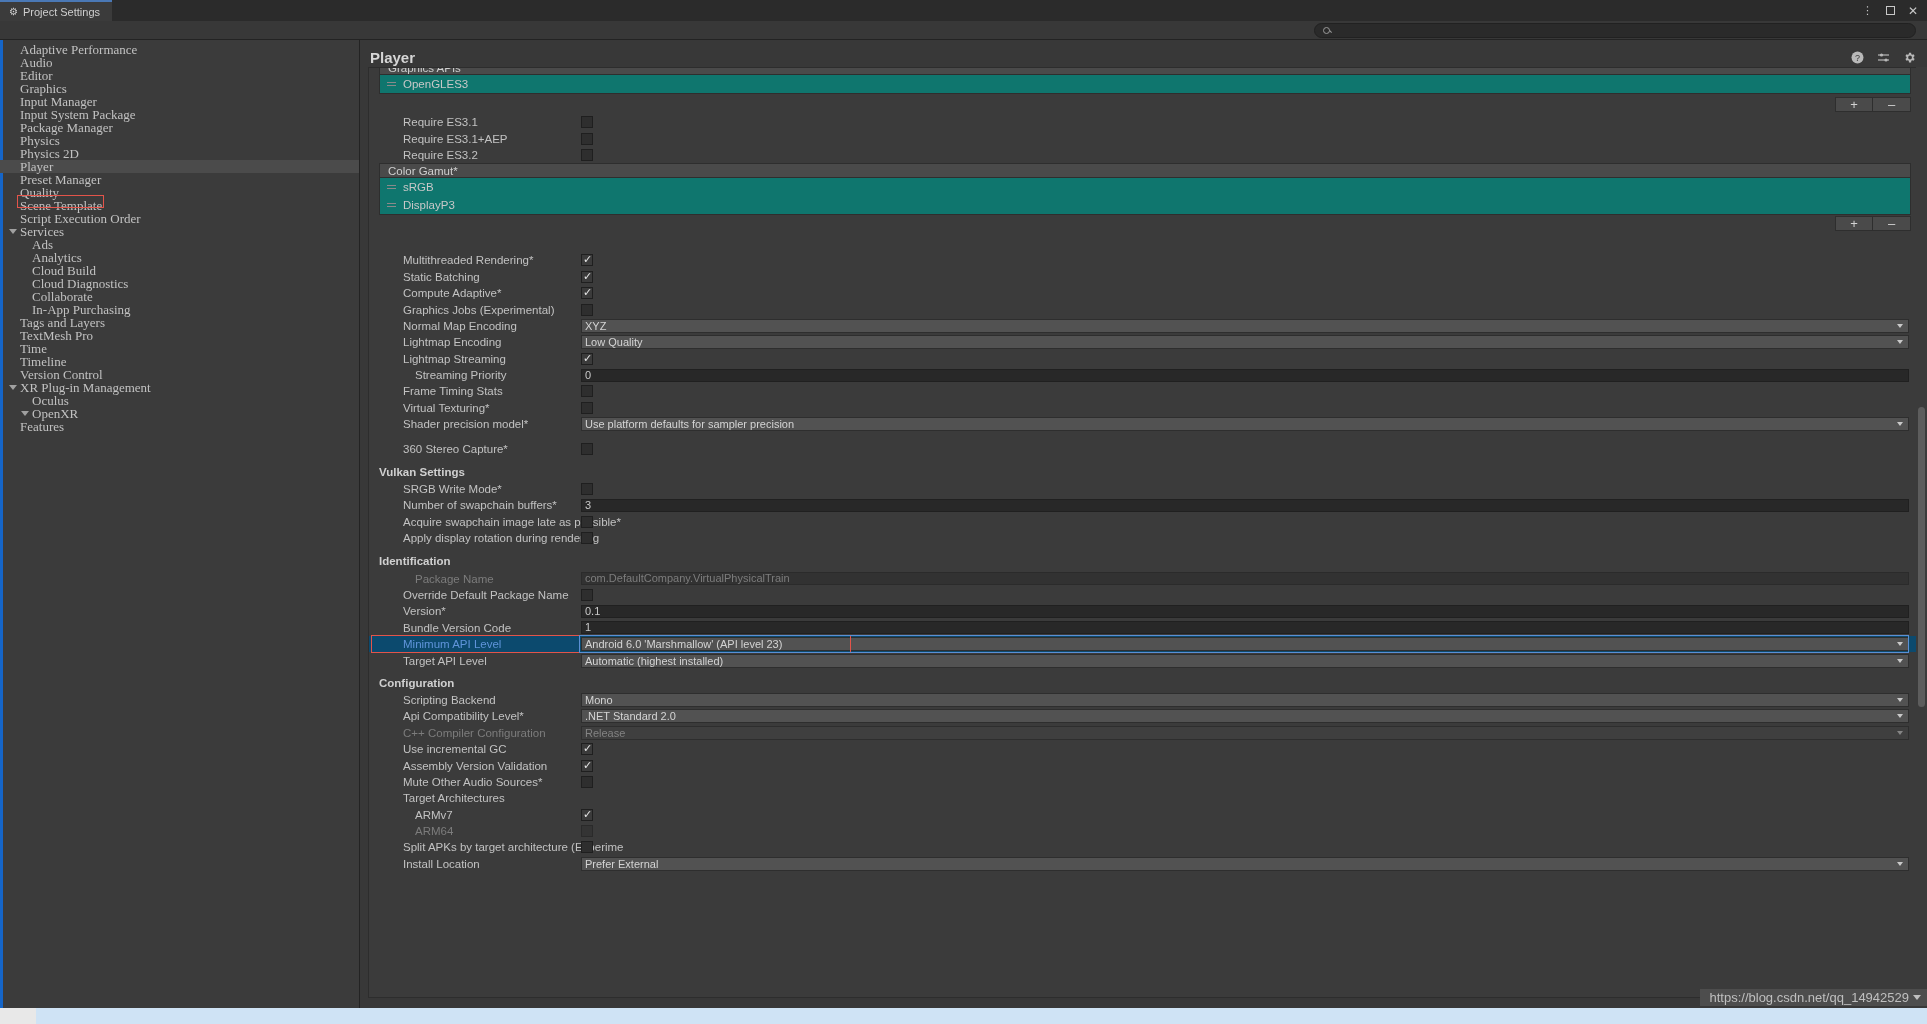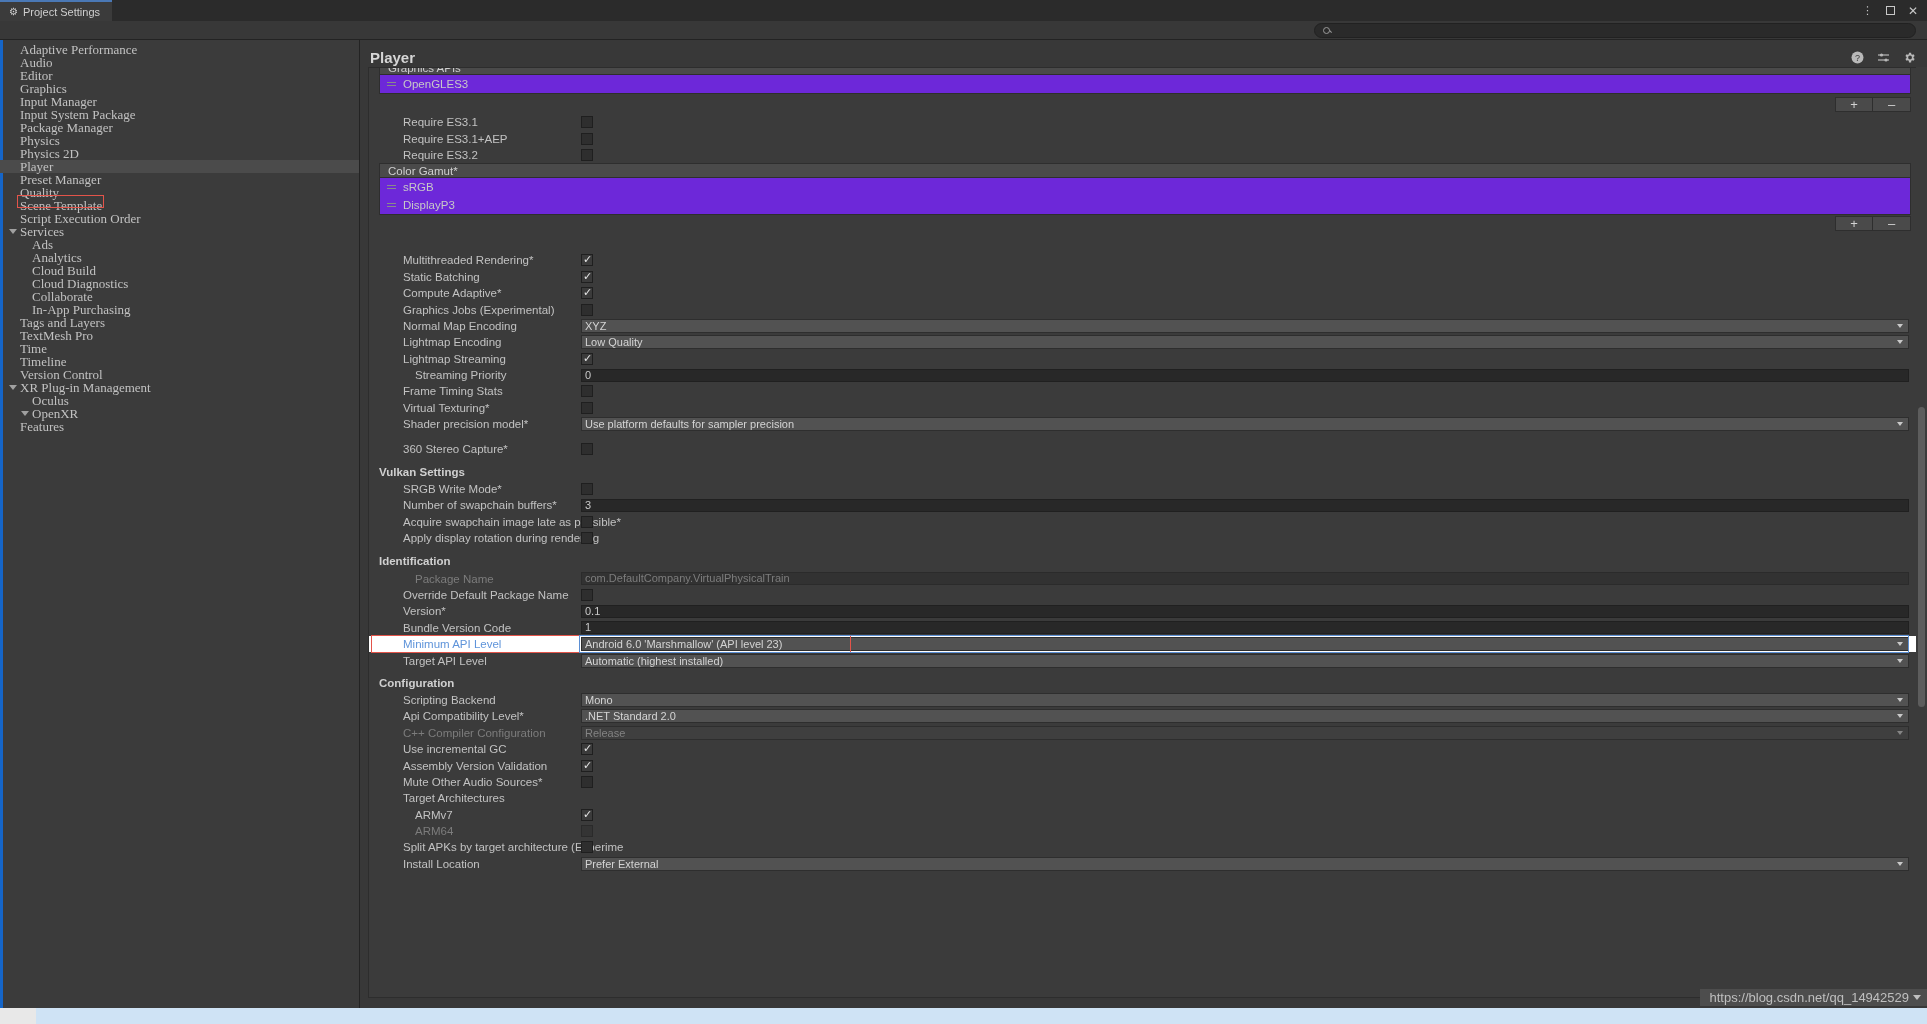--- a/index.html
+++ b/index.html
@@ -185,21 +185,21 @@
 
   
   .listbar {
     height: 14px; background: #4a4a4a;
     border: 1px solid #2e2e2e; border-bottom: none;
     display: flex; align-items: center;
     padding-left: 8px; font-size: 11.5px; color: #cfcfcf;
     margin: 0 10px 0 10px;
   }
   .listbody {
-    background: #6d28d9; border: 1px solid #2e2e2e;
+    background: #0f766e; border: 1px solid #2e2e2e;
     margin: 0 10px;
   }
   .listitem {
     height: 18px; display: flex; align-items: center; gap: 7px;
     padding-left: 7px; font-size: 11.5px; color: #c8c8c8;
   }
   .grip {
     width: 9px; height: 6px; flex: 0 0 9px; position: relative;
   }
   .grip::before, .grip::after {
@@ -222,21 +222,21 @@
   
   .redbox {
     position: absolute; border: 1.5px solid #e3544a;
     pointer-events: none;
   }
   .bluebox {
     position: absolute; border: 1px solid #5b8fd4;
     pointer-events: none;
   }
   .row.highlight .lbl { color: #5f94da; }
-  .rowsel-bg { background: #ffffff; }
+  .rowsel-bg { background: #0c4a6e; }
 
   
   .vscroll {
     position: absolute; right: 0; top: 27px; bottom: 26px; width: 11px;
     background: #3b3b3b;
   }
   .vscroll .thumb {
     position: absolute; left: 2px; width: 7px; border-radius: 4px;
     background: #5d5d5d; top: 340px; height: 300px;
   }

